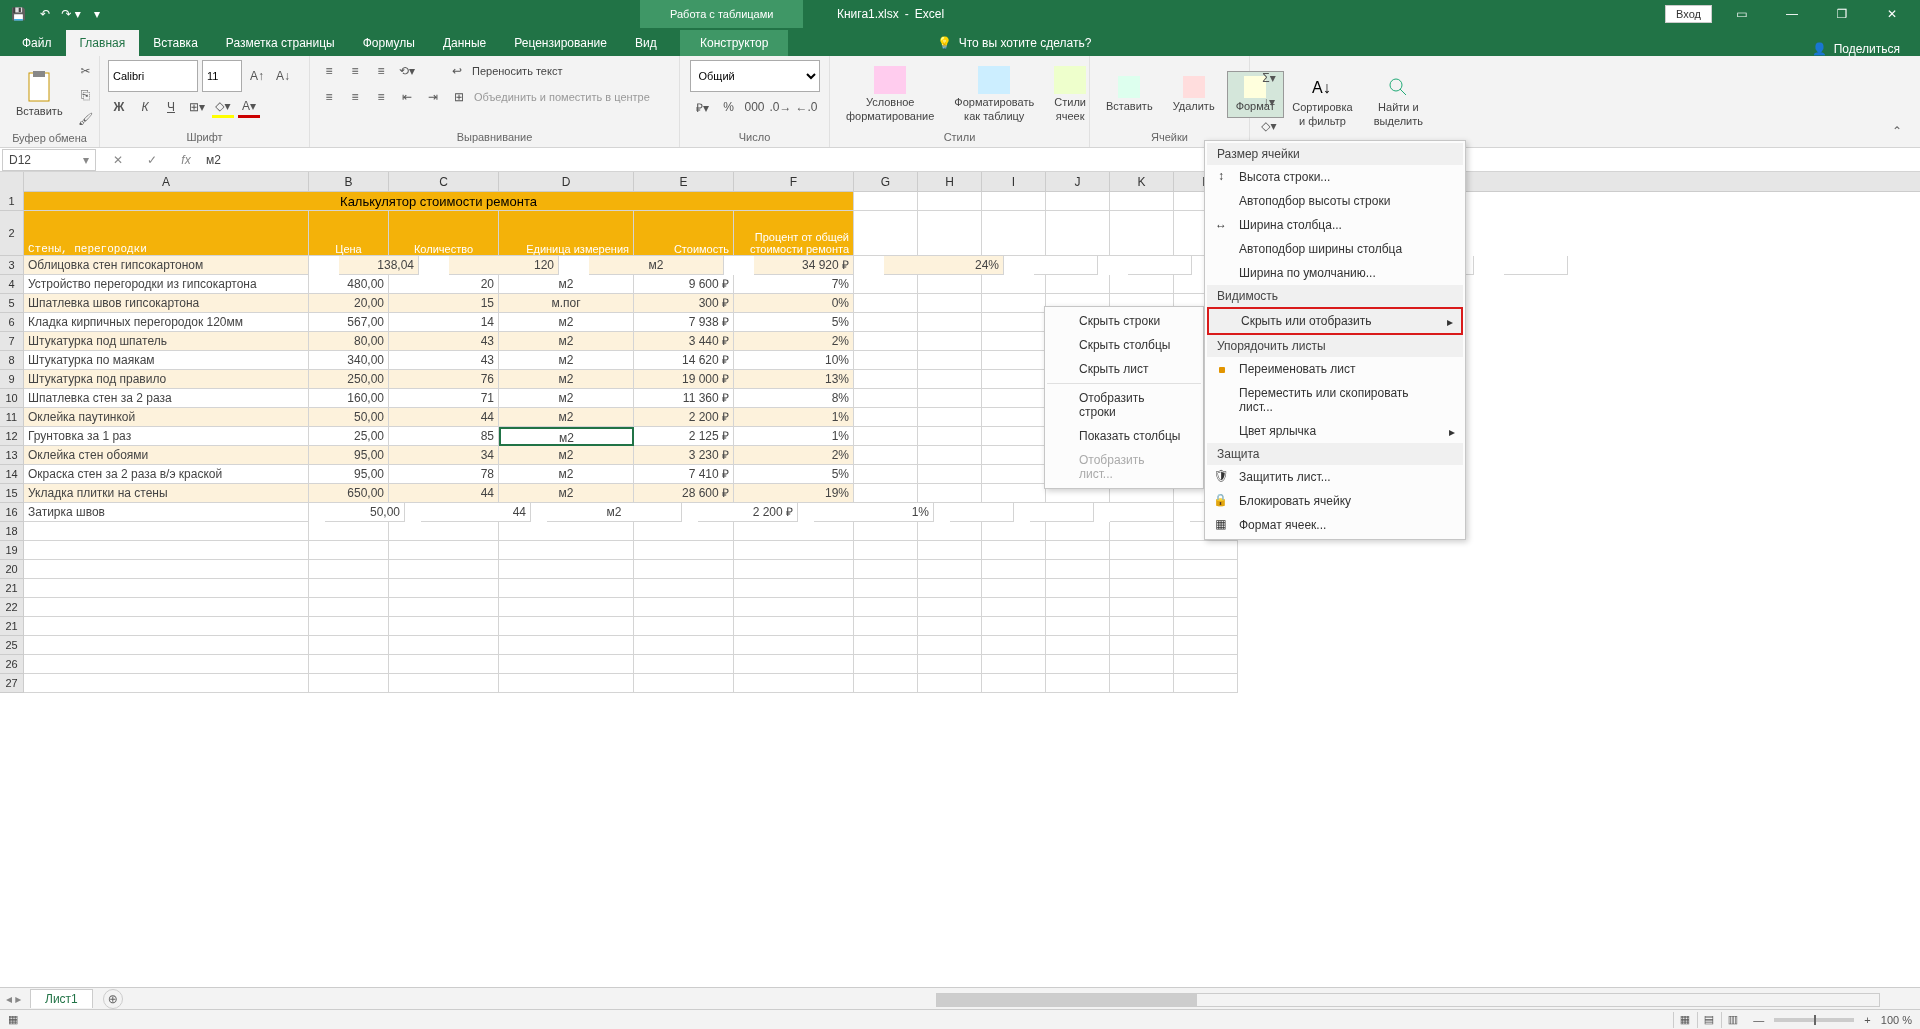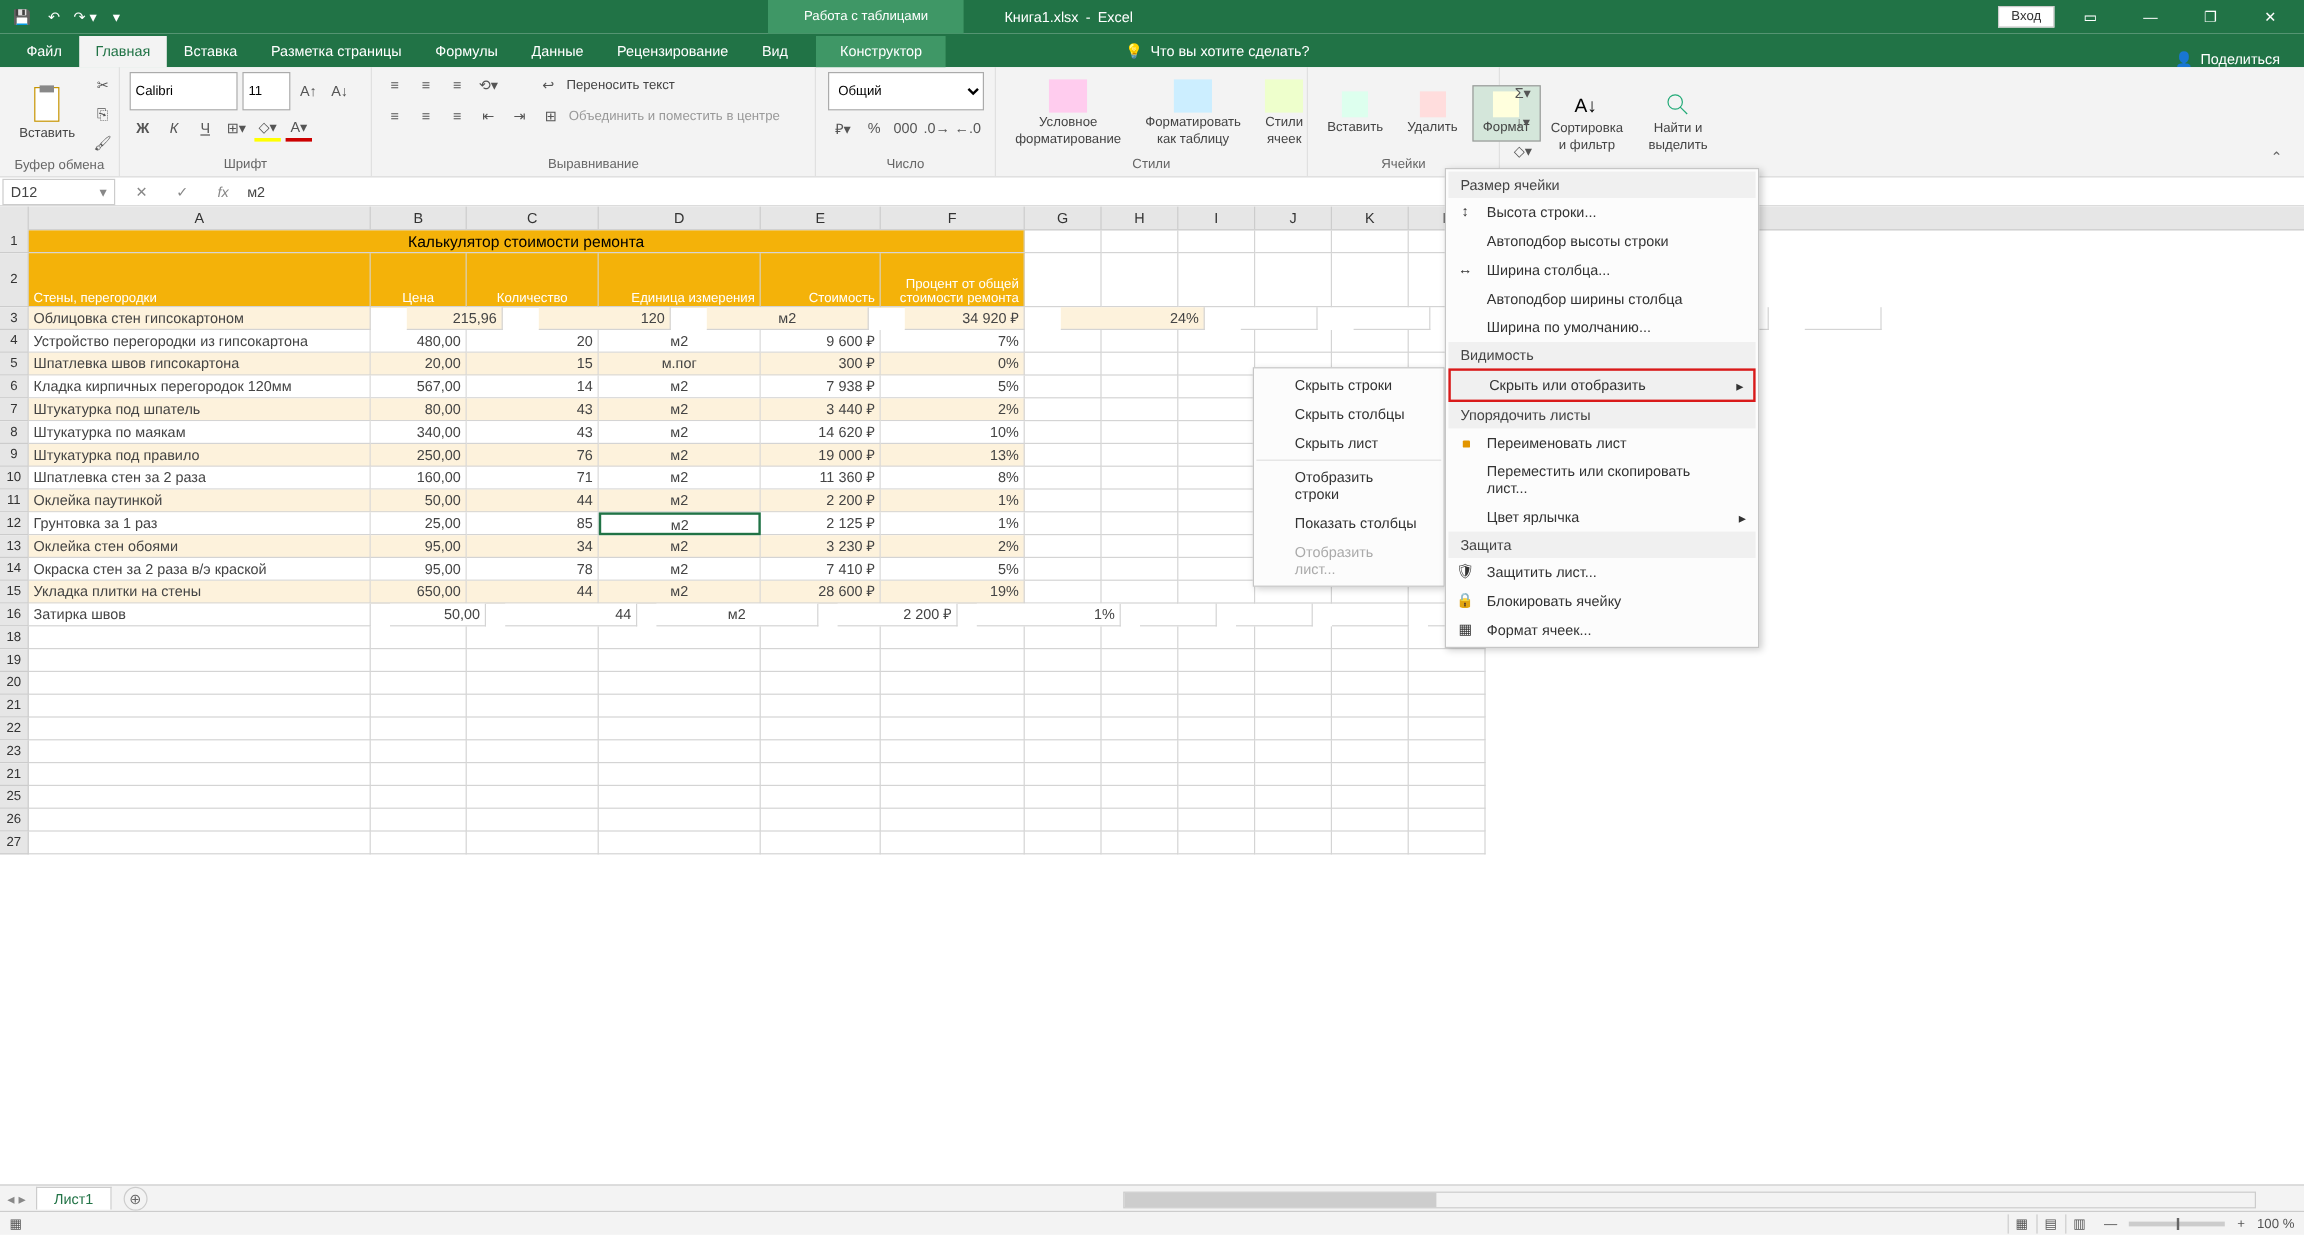--- a/index.html
+++ b/index.html
@@ -327,38 +327,38 @@
           <div class="cell cG"></div>
           <div class="cell cH"></div>
           <div class="cell cI"></div>
           <div class="cell cJ"></div>
           <div class="cell cK"></div>
           <div class="cell cL"></div>
         </div>
       </div>
       <div class="row" style="height: 45px;">
         <div class="row-h" style="height: 45px; line-height: 45px;">2</div>
-        <div class="cell r-header cA" style="height: 45px; display: flex; align-items: flex-end; white-space: normal; line-height: 1.1; justify-content: flex-start; text-align: right;">Стены, перегородки</div>
+        <div class="cell r-header cA" style="height: 45px; display: flex; align-items: flex-end; white-space: normal; line-height: 1.1; justify-content: flex-start; text-align: right; font-family: Liberation Mono, monospace;">Стены, перегородки</div>
         <div class="cell r-header cB" style="height: 45px; display: flex; align-items: flex-end; white-space: normal; line-height: 1.1; justify-content: center; text-align: center;">Цена</div>
         <div class="cell r-header cC" style="height: 45px; display: flex; align-items: flex-end; white-space: normal; line-height: 1.1; justify-content: center; text-align: center;">Количество</div>
         <div class="cell r-header cD" style="height: 45px; display: flex; align-items: flex-end; white-space: normal; line-height: 1.1; justify-content: flex-end; text-align: right;">Единица измерения</div>
         <div class="cell r-header cE" style="height: 45px; display: flex; align-items: flex-end; white-space: normal; line-height: 1.1; justify-content: flex-end; text-align: right;">Стоимость</div>
         <div class="cell r-header cF" style="height: 45px; display: flex; align-items: flex-end; white-space: normal; line-height: 1.1; justify-content: flex-end; text-align: right;">Процент от общей стоимости ремонта</div>
         <div class="cell cG" style="height: 45px;"></div>
         <div class="cell cH" style="height: 45px;"></div>
         <div class="cell cI" style="height: 45px;"></div>
         <div class="cell cJ" style="height: 45px;"></div>
         <div class="cell cK" style="height: 45px;"></div>
         <div class="cell cL" style="height: 45px;"></div>
       </div>
       <div class="row">
         <div class="row-h">3</div>
         <div style="display: flex; gap: 30px;">
           <div class="cell cA r-even">Облицовка стен гипсокартоном</div>
-          <div class="cell cB r-even right">215,96</div>
+          <div class="cell cB r-even right">138,04</div>
           <div class="cell cC r-even right">120</div>
           <div class="cell cD r-even center">м2</div>
           <div class="cell cE r-even right">34 920 ₽</div>
           <div class="cell cF r-even right">24%</div>
           <div class="cell cG"></div>
           <div class="cell cH"></div>
           <div class="cell cI"></div>
           <div class="cell cJ"></div>
           <div class="cell cK"></div>
           <div class="cell cL"></div>
@@ -664,37 +664,20 @@
           <div class="cell cF"></div>
           <div class="cell cG"></div>
           <div class="cell cH"></div>
           <div class="cell cI"></div>
           <div class="cell cJ"></div>
           <div class="cell cK"></div>
           <div class="cell cL"></div>
         </div>
       </div>
       <div class="row">
-        <div class="row-h">23</div>
-        <div style="display: flex;">
-          <div class="cell cA"></div>
-          <div class="cell cB"></div>
-          <div class="cell cC"></div>
-          <div class="cell cD"></div>
-          <div class="cell cE"></div>
-          <div class="cell cF"></div>
-          <div class="cell cG"></div>
-          <div class="cell cH"></div>
-          <div class="cell cI"></div>
-          <div class="cell cJ"></div>
-          <div class="cell cK"></div>
-          <div class="cell cL"></div>
-        </div>
-      </div>
-      <div class="row">
         <div class="row-h">21</div>
         <div style="display: flex;">
           <div class="cell cA"></div>
           <div class="cell cB"></div>
           <div class="cell cC"></div>
           <div class="cell cD"></div>
           <div class="cell cE"></div>
           <div class="cell cF"></div>
           <div class="cell cG"></div>
           <div class="cell cH"></div>

